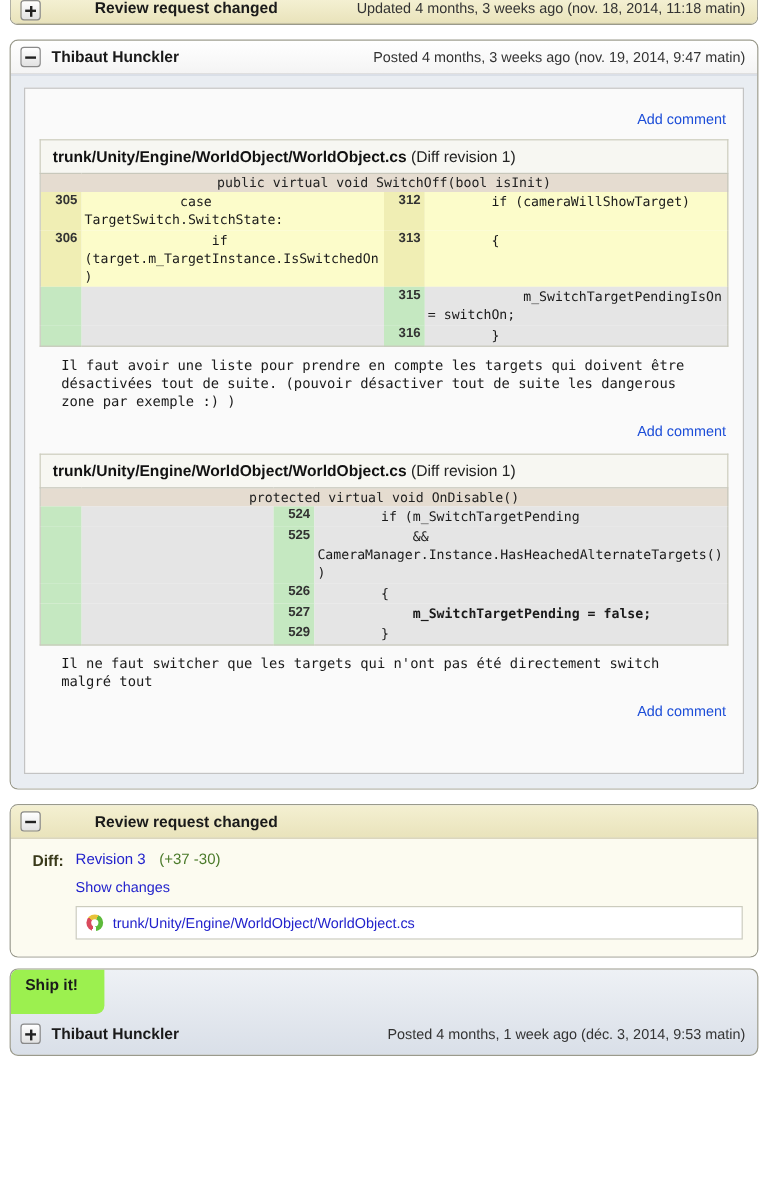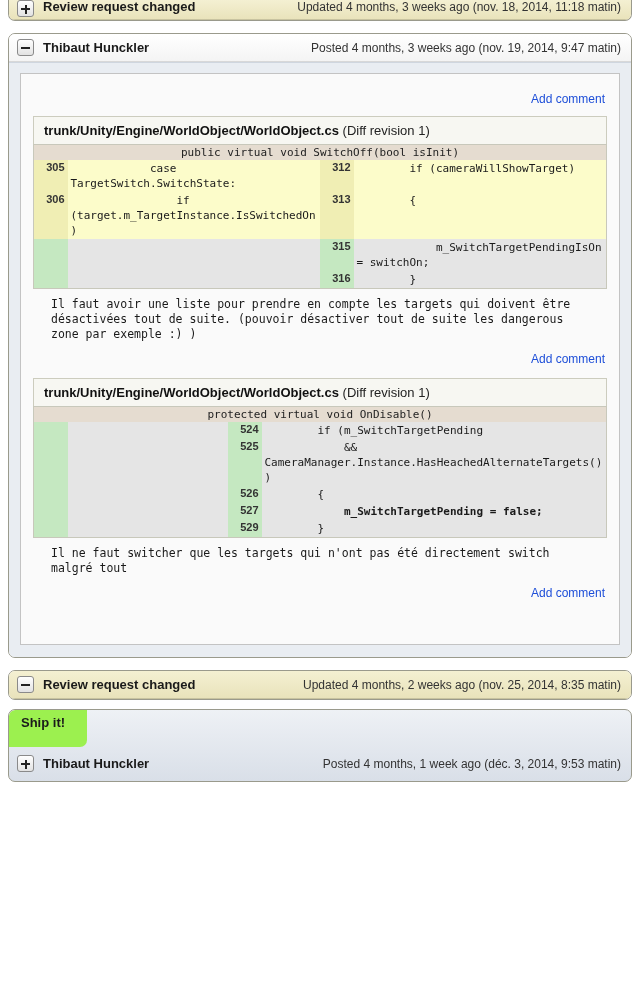--- a/index.html
+++ b/index.html
@@ -25,20 +25,21 @@
   
   .boxhead {
     display: flex;
     align-items: center;
     padding: 5px 10px 5px 8px;
     font-size: 13px;
   }
   .boxhead.cream {
     background: linear-gradient(to bottom, #f4f0d2 0%, #e9e3bb 100%);
     border-bottom: 1px solid #c8c3a0;
+    gap: 36px;
   }
   .boxhead.plain {
     background: linear-gradient(to bottom, #ffffff 0%, #f4f4f4 100%);
     border-bottom: 1px solid #d8d8d8;
   }
 
   .expander {
     width: 17px; height: 17px;
     min-width: 17px;
     border: 1px solid #8a8a8a;
@@ -394,21 +395,36 @@
       </div>
     </div>
   </div>
 
   <div class="gap"></div>
 
   <div class="box">
     <div class="boxhead cream">
       <div class="expander"></div>
       <div class="head-title">Review request changed</div>
-      <div class="head-meta">Updated 4 months, 2 weeks ago (nov. 25, 2014, 8:35 matin)</div>
+    </div>
+    <div class="changedesc-body">
+      <div class="diffrow">
+        <div class="diff-label">Diff:</div>
+        <div class="diff-col">
+          <a class="revlink">Revision 3</a>
+          <span class="revstat">(+37 -30)</span>
+          <a class="showchanges">Show changes</a>
+          <div class="filelist">
+            <div class="fileitem">
+              <span class="file-icon"></span>
+              <a class="filename-link">trunk/Unity/Engine/WorldObject/WorldObject.cs</a>
+            </div>
+          </div>
+        </div>
+      </div>
     </div>
   </div>
 
   <div class="gap-sm"></div>
 
   <div class="shipit-box">
     <div class="shipit-badge-row">
       <span class="shipit-badge">Ship it!</span>
     </div>
     <div class="shipit-head">

